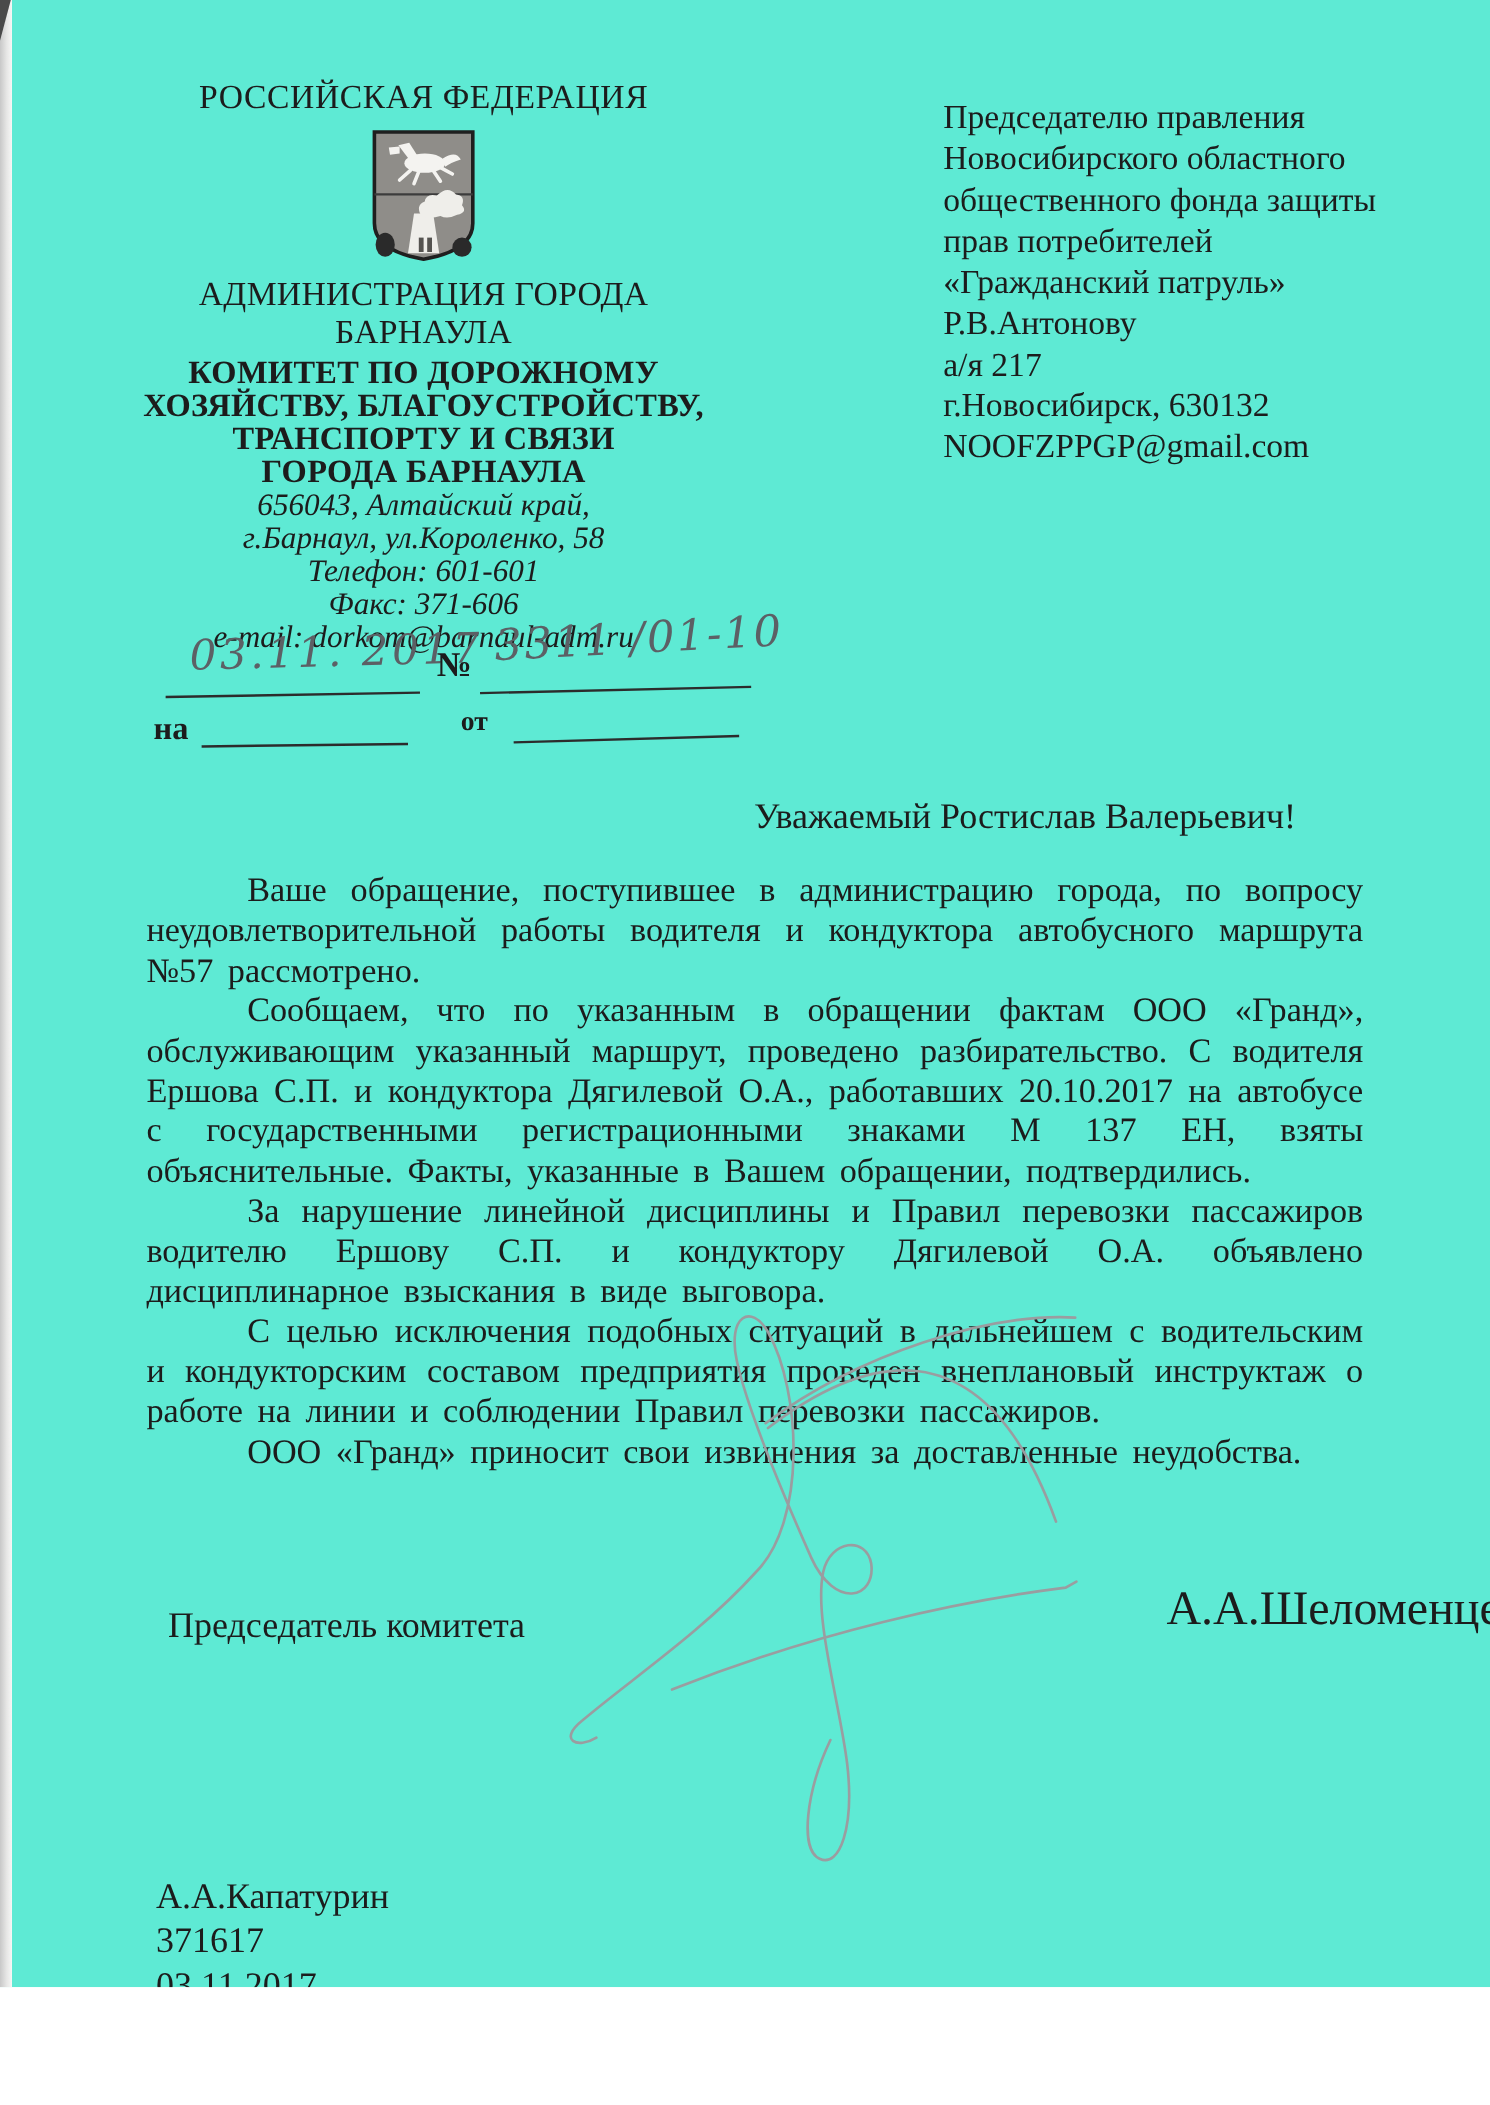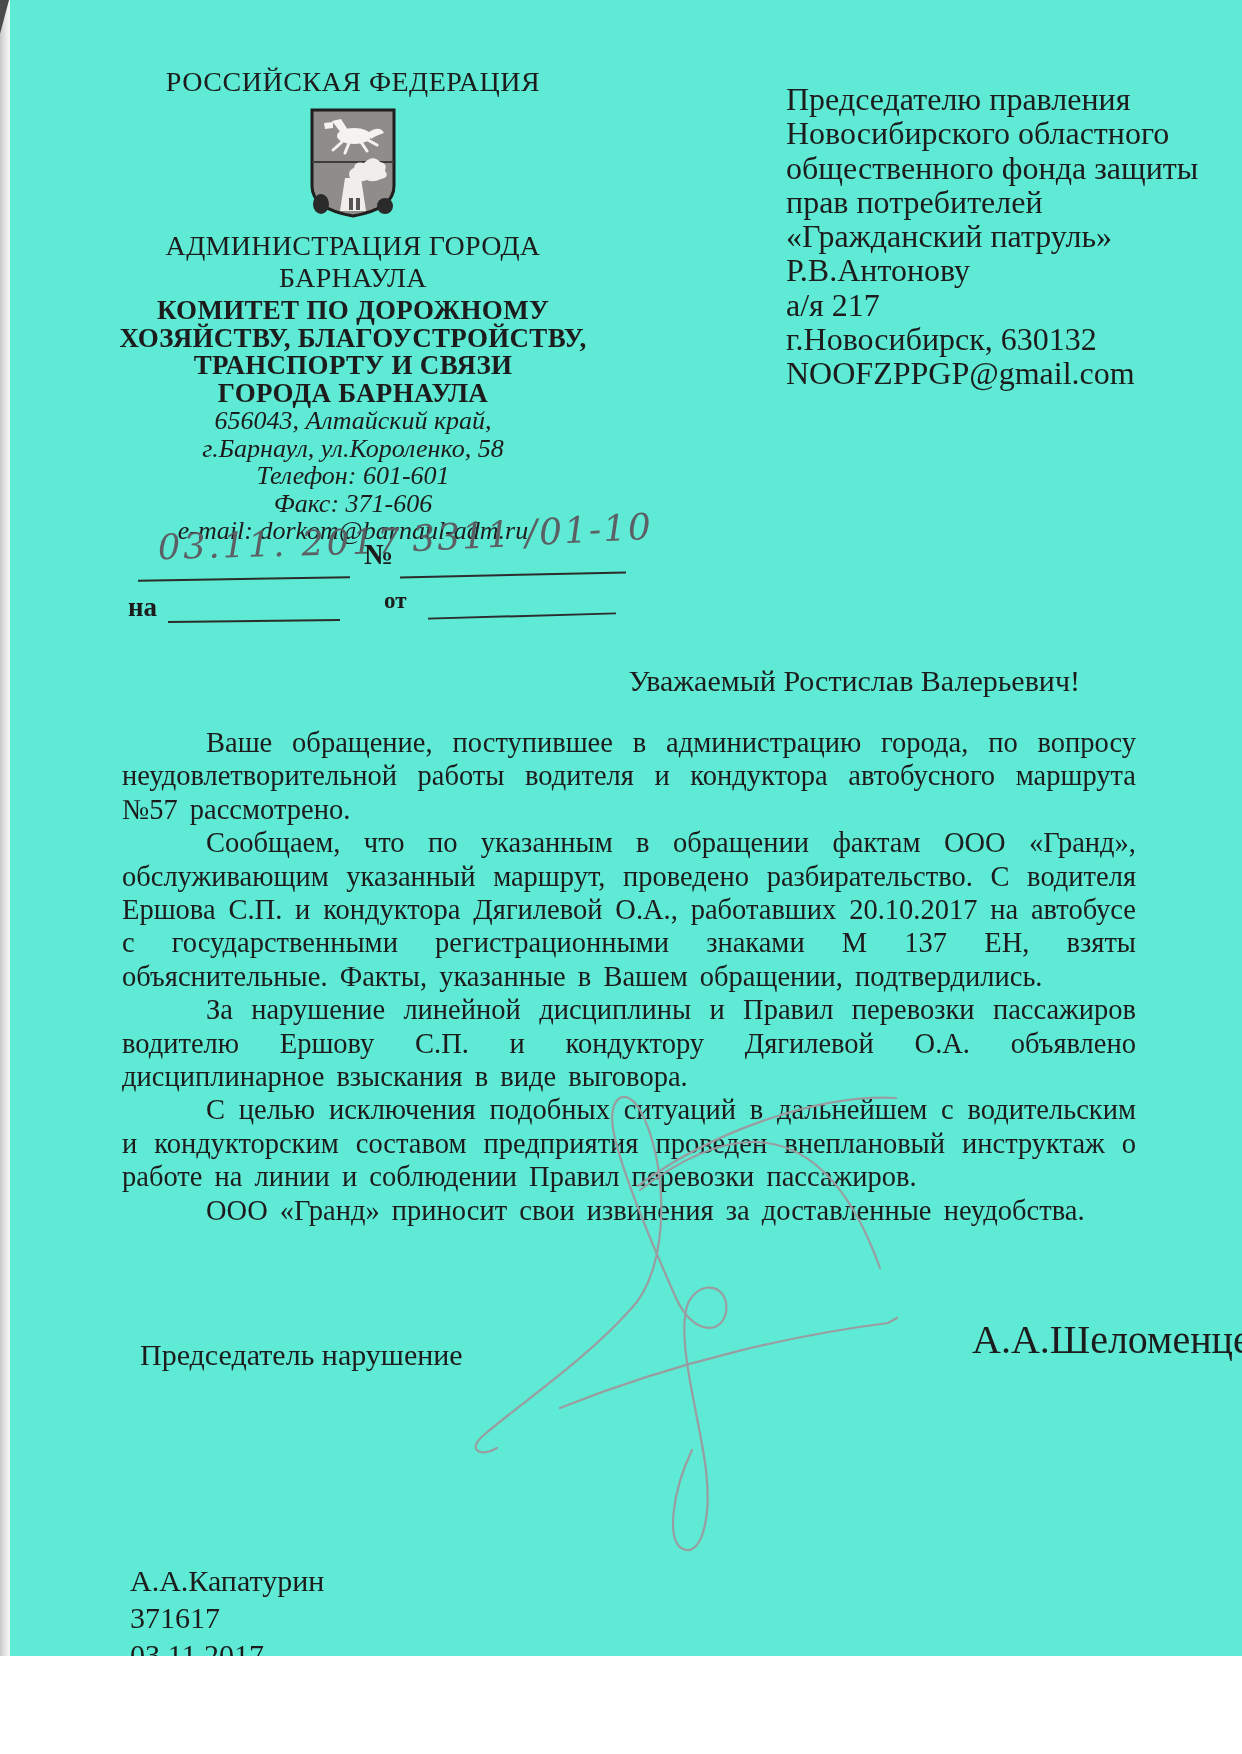--- a/index.html
+++ b/index.html
@@ -29,21 +29,21 @@
   .ref-date-line{position:absolute;left:138px;top:578px;width:212px;border-top:2px solid #2c2c2c;transform:rotate(-1deg);}
   .ref-no{position:absolute;left:364px;top:538px;font-size:29px;font-weight:bold;}
   .ref-number{position:absolute;left:412px;top:512px;font-size:36px;letter-spacing:2px;transform:rotate(-3deg);}
   .ref-number-line{position:absolute;left:400px;top:574px;width:226px;border-top:2px solid #2c2c2c;transform:rotate(-1.3deg);}
   .na-label{position:absolute;left:128px;top:592px;font-size:27px;font-weight:bold;}
   .na-line{position:absolute;left:168px;top:620px;width:172px;border-top:2px solid #2c2c2c;transform:rotate(-.7deg);}
   .ot-label{position:absolute;left:384px;top:588px;font-size:23px;font-weight:bold;}
   .ot-line{position:absolute;left:428px;top:615px;width:188px;border-top:2px solid #2c2c2c;transform:rotate(-1.6deg);}
   
   .recipient{position:absolute;left:786px;top:82px;width:400px;}
-  .recipient div{font-size:32px;line-height:34.3px;white-space:nowrap;}
+  .recipient div{font-size:28px;line-height:34.3px;white-space:nowrap;}
   
   .salutation{position:absolute;left:120px;top:664px;width:960px;text-align:right;font-size:30px;}
   .body-text{position:absolute;left:122px;top:726px;width:1014px;}
   .body-text p{margin:0;font-size:28.5px;line-height:33.4px;text-align:justify;text-indent:84px;word-spacing:5px;}
   
   .sig-title{position:absolute;left:140px;top:1338px;font-size:30px;}
   .sig-name{position:absolute;left:972px;top:1316px;font-size:40px;}
   .sig-svg{position:absolute;left:0;top:0;pointer-events:none;}
   
   .footer{position:absolute;left:130px;top:1562px;}
@@ -145,21 +145,21 @@
                C 722 1280 692 1283 686 1310
                C 678 1348 700 1420 706 1470
                C 712 1522 700 1557 683 1549
                C 666 1541 672 1492 692 1450"></path>
       <path d="M560 1408 C 680 1360 800 1334 888 1323 l 9 -5"></path>
       <path d="M640 1190 C 716 1132 818 1096 880 1268"></path>
       <path d="M638 1186 C 716 1128 824 1094 896 1098"></path>
     </g>
   </svg>
 
-  <div class="sig-title">Председатель нарушение</div>
+  <div class="sig-title">Председатель комитета</div>
   <div class="sig-name">А.А.Шеломенцев</div>
 
   <div class="footer">
     <div>А.А.Капатурин</div>
     <div>371617</div>
     <div>03.11.2017</div>
   </div>
 
 </div>
 

